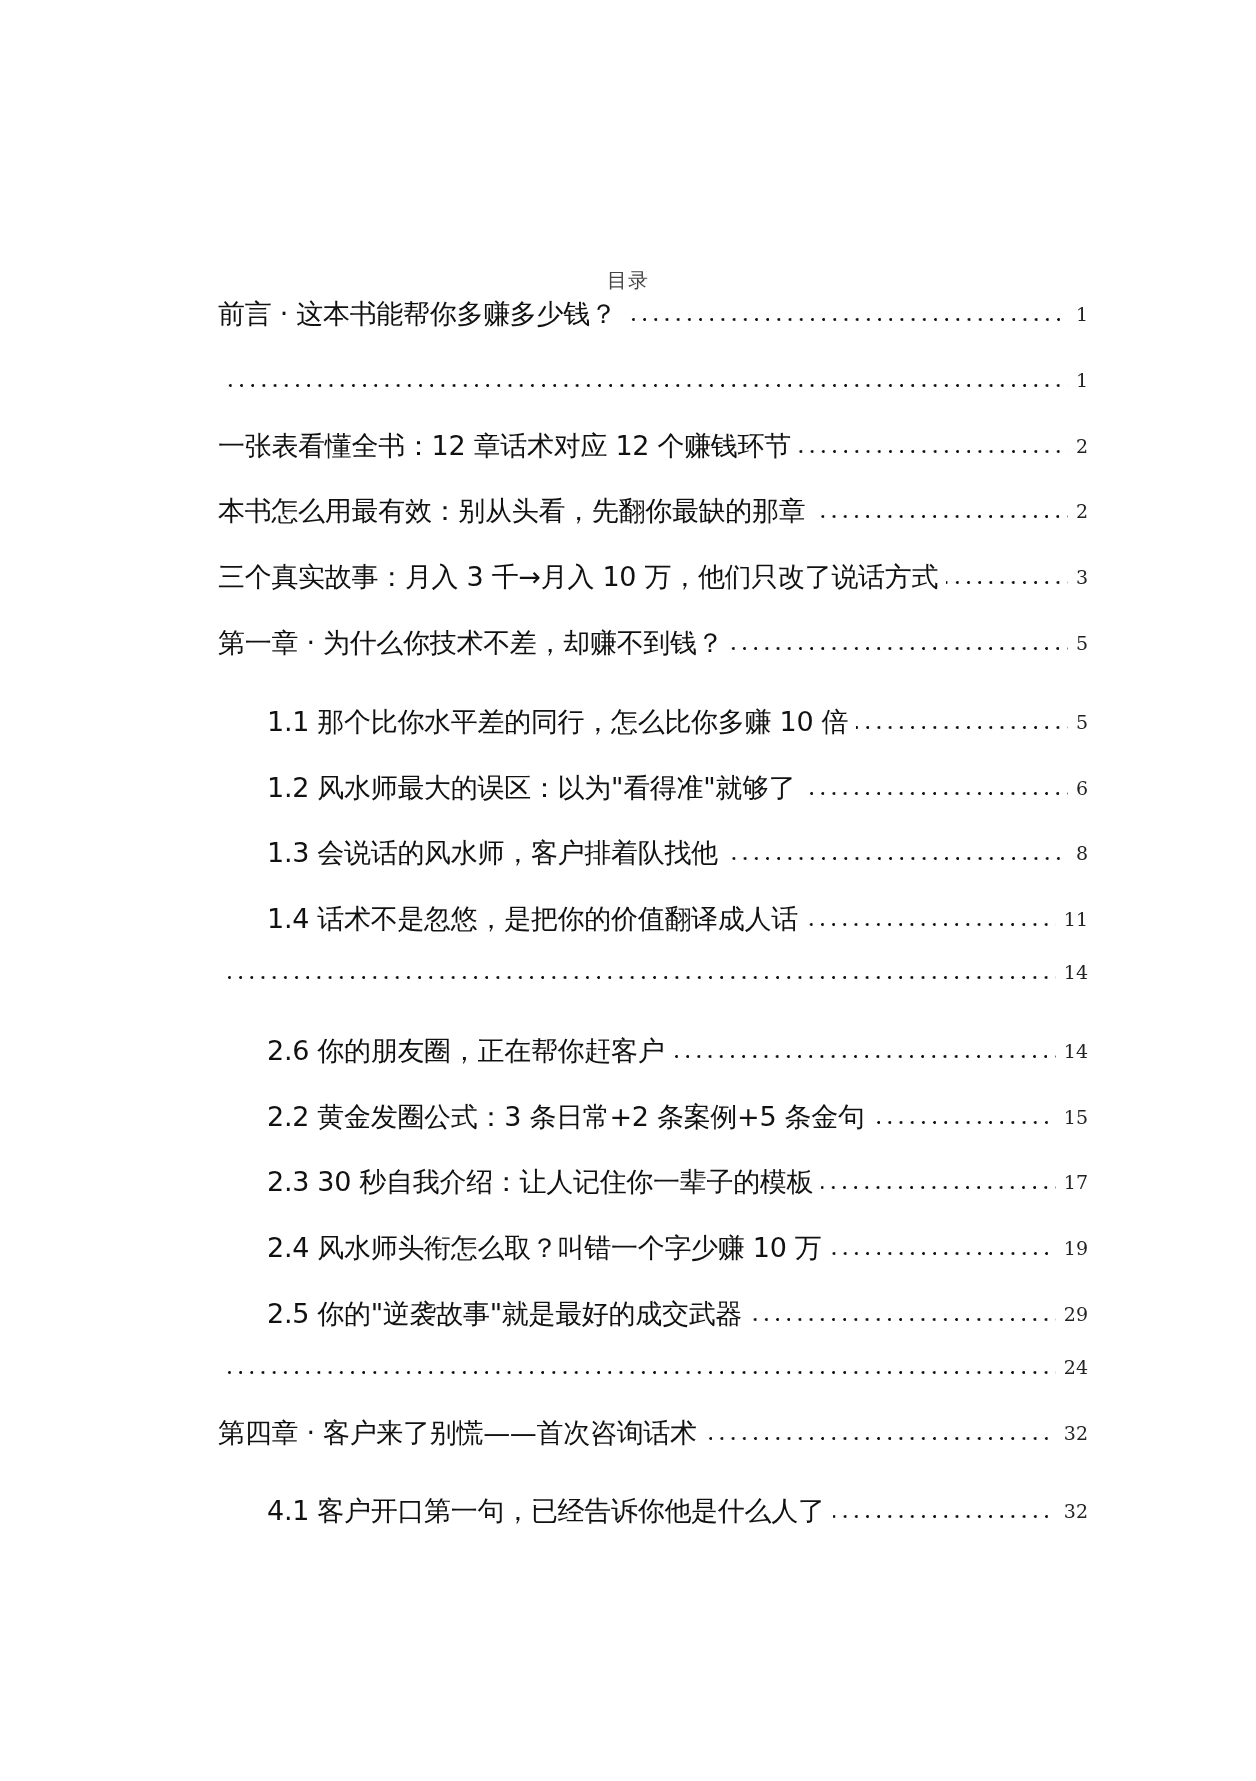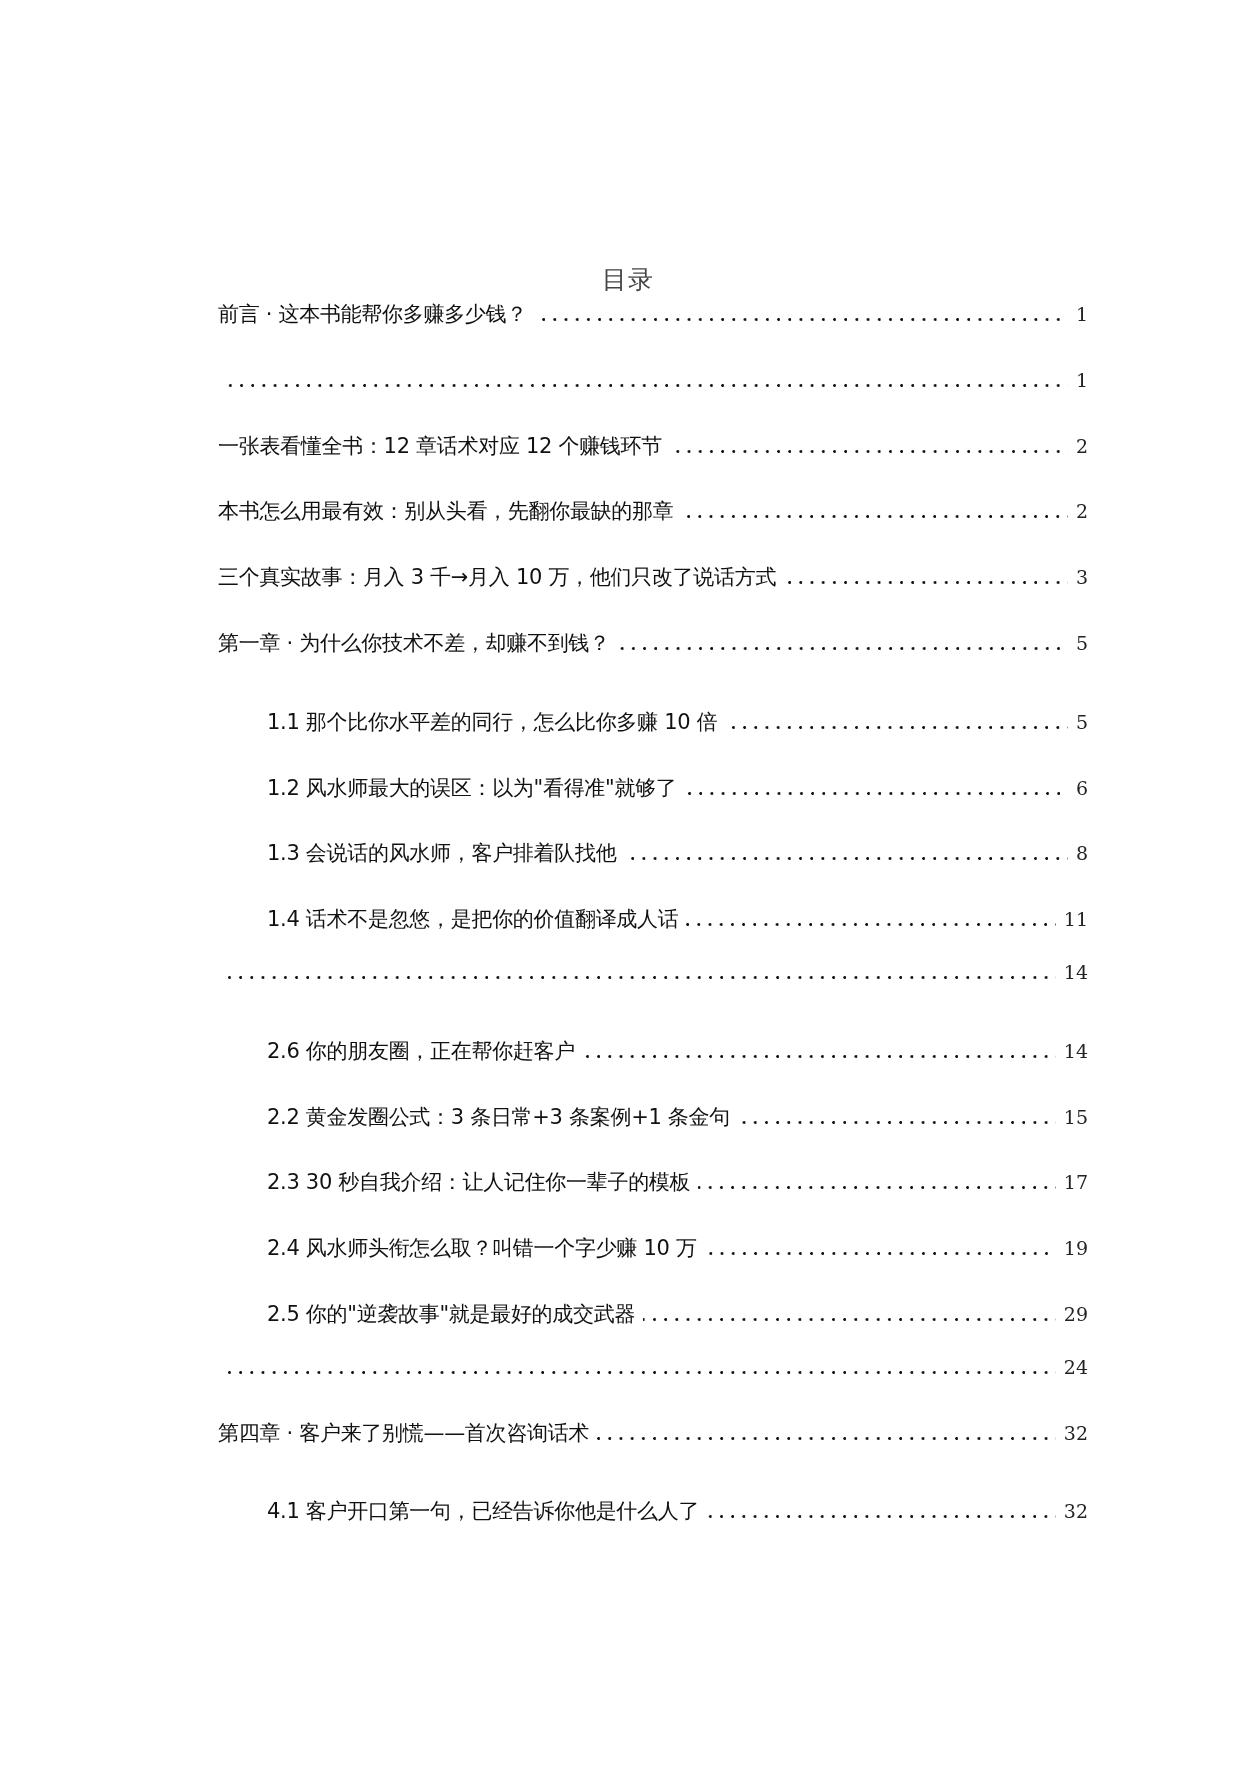--- a/index.html
+++ b/index.html
@@ -22,21 +22,21 @@
       height: 1781px;
       background: #ffffff;
     }
     .toc-title {
       position: absolute;
       left: 0;
       width: 1256px;
       top: 266px;
       text-align: center;
       font-family: "DejaVu Serif", "Liberation Serif", serif;
-      font-size: 25px;
+      font-size: 20px;
       line-height: 28px;
       color: #444444;
       letter-spacing: 1px;
     }
     .toc-list {
       position: absolute;
       left: 0;
       top: 0;
       width: 1256px;
     }
@@ -50,21 +50,21 @@
       white-space: nowrap;
       text-decoration: none;
       color: #111111;
     }
     .toc-entry.level-2 {
       left: 267px;
       width: 821px;
       margin-top: 13px;
     }
     .entry-text {
-      font-size: 21px;
+      font-size: 27px;
       line-height: 32px;
       flex: 0 0 auto;
       letter-spacing: -0.3px;
     }
     .leader {
       flex: 1 1 auto;
       height: 32px;
       margin: 0 8px;
       overflow: hidden;
       position: relative;
@@ -149,21 +149,21 @@
     <a class="toc-entry level-1" style="top:956px">
       <span class="leader"></span>
       <span class="page-num">14</span>
     </a>
     <a class="toc-entry level-2" style="top:1021.8px">
       <span class="entry-text">2.6 你的朋友圈，正在帮你赶客户</span>
       <span class="leader"></span>
       <span class="page-num">14</span>
     </a>
     <a class="toc-entry level-2" style="top:1087.6px">
-      <span class="entry-text">2.2 黄金发圈公式：3 条日常+3 条案例+1 条金句</span>
+      <span class="entry-text">2.2 黄金发圈公式：3 条日常+2 条案例+5 条金句</span>
       <span class="leader"></span>
       <span class="page-num">15</span>
     </a>
     <a class="toc-entry level-2" style="top:1153.4px">
       <span class="entry-text">2.3 30 秒自我介绍：让人记住你一辈子的模板</span>
       <span class="leader"></span>
       <span class="page-num">17</span>
     </a>
     <a class="toc-entry level-2" style="top:1219.2px">
       <span class="entry-text">2.4 风水师头衔怎么取？叫错一个字少赚 10 万</span>

